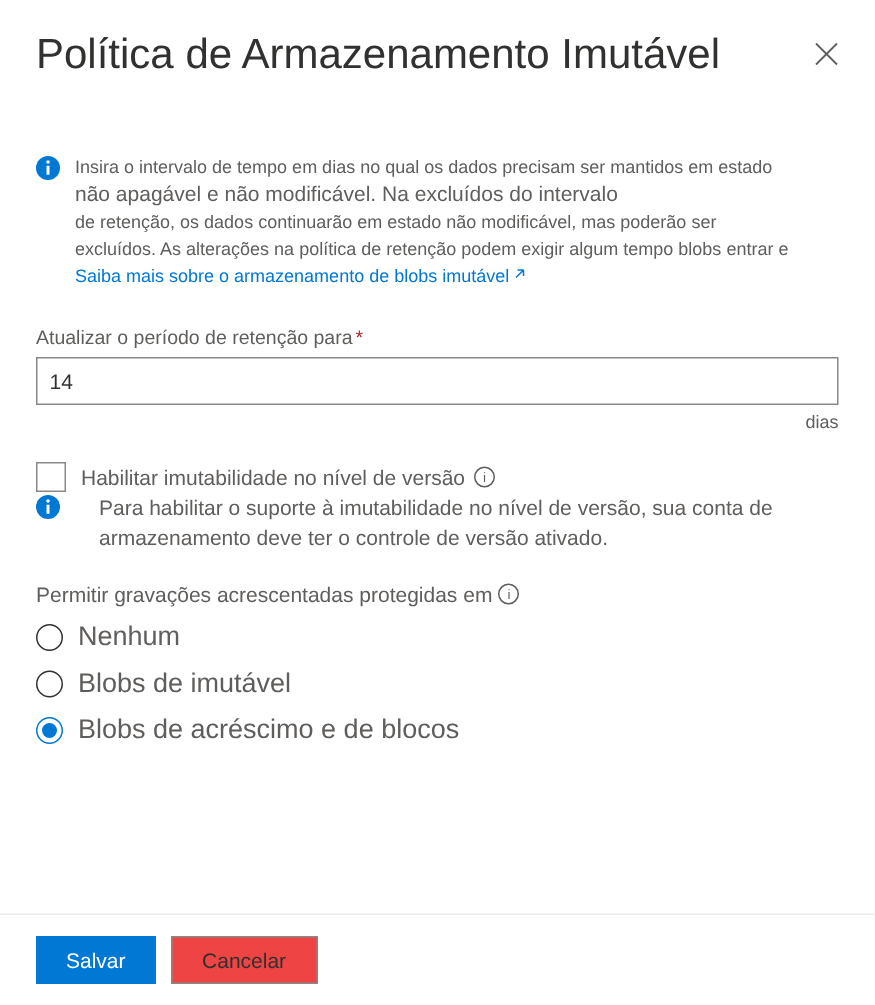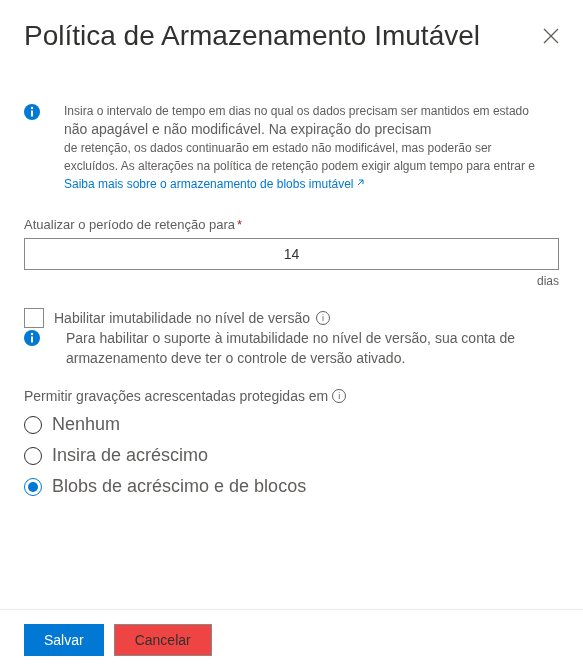--- a/index.html
+++ b/index.html
@@ -31,21 +31,21 @@
       width: 16px;
       height: 16px;
       color: #605e5c;
     }
     .content {
       padding: 10px 24px;
     }
     .info-block {
       display: flex;
       align-items: flex-start;
-      gap: 24px;
+      gap: 10px;
       margin-top: 30px;
       margin-bottom: 24px;
     }
     .info-icon {
       width: 16px;
       height: 16px;
       flex-shrink: 0;
       color: #0078d4;
       margin-top: 2px;
     }
@@ -74,21 +74,20 @@
     .required {
       color: #a4262c;
     }
     .text-input {
       width: 100%;
       height: 32px;
       border: 1px solid #8a8886;
       padding: 0 8px;
       font-size: 14px;
       color: #323130;
-      text-align: center;
     }
     .unit-label {
       text-align: right;
       font-size: 12px;
       color: #605e5c;
       margin-top: 4px;
     }
     .checkbox-row {
       display: flex;
       align-items: center;
@@ -217,23 +216,23 @@
 <div class="content">
 
   <div class="info-block">
     <svg class="info-icon" viewBox="0 0 16 16">
       <circle cx="8" cy="8" r="8" fill="#0078d4"></circle>
       <rect x="7" y="6.5" width="2" height="6" fill="#fff"></rect>
       <circle cx="8" cy="4" r="1.2" fill="#fff"></circle>
     </svg>
     <div class="info-text">
       <span>Insira o intervalo de tempo em dias no qual os dados precisam ser mantidos em estado</span><br>
-      <span class="line2">não apagável e não modificável. Na expiração do precisam</span><br>
+      <span class="line2">não apagável e não modificável. Na excluídos do intervalo</span><br>
       <span>de retenção, os dados continuarão em estado não modificável, mas poderão ser</span><br>
-      <span>excluídos. As alterações na política de retenção podem exigir algum tempo para entrar e</span><br>
+      <span>excluídos. As alterações na política de retenção podem exigir algum tempo blobs entrar e</span><br>
       <span class="info-link">Saiba mais sobre o armazenamento de blobs imutável</span>
       <svg width="10" height="10" viewBox="0 0 10 10" style="display:inline;vertical-align:baseline;">
         <path d="M2 2 L6 2 M6 2 L6 6 M6 2 L1 7" stroke="#0078d4" stroke-width="1" fill="none"></path>
       </svg>
     </div>
   </div>
 
   <div class="field-label">
     <span>Atualizar o período de retenção para</span>
     <span class="required">*</span>
@@ -262,21 +261,21 @@
     <span>Permitir gravações acrescentadas protegidas em</span>
     <span class="help-icon-inline" style="margin-left:4px;">i</span>
   </div>
 
   <div class="radio-row">
     <div class="radio"></div>
     <div class="radio-label">Nenhum</div>
   </div>
   <div class="radio-row">
     <div class="radio"></div>
-    <div class="radio-label">Insira de acréscimo</div>
+    <div class="radio-label">Blobs de imutável</div>
   </div>
   <div class="radio-row">
     <div class="radio selected"></div>
     <div class="radio-label">Blobs de acréscimo e de blocos</div>
   </div>
 
 </div>
 
 <div class="footer">
   <button class="btn btn-primary">Salvar</button>

